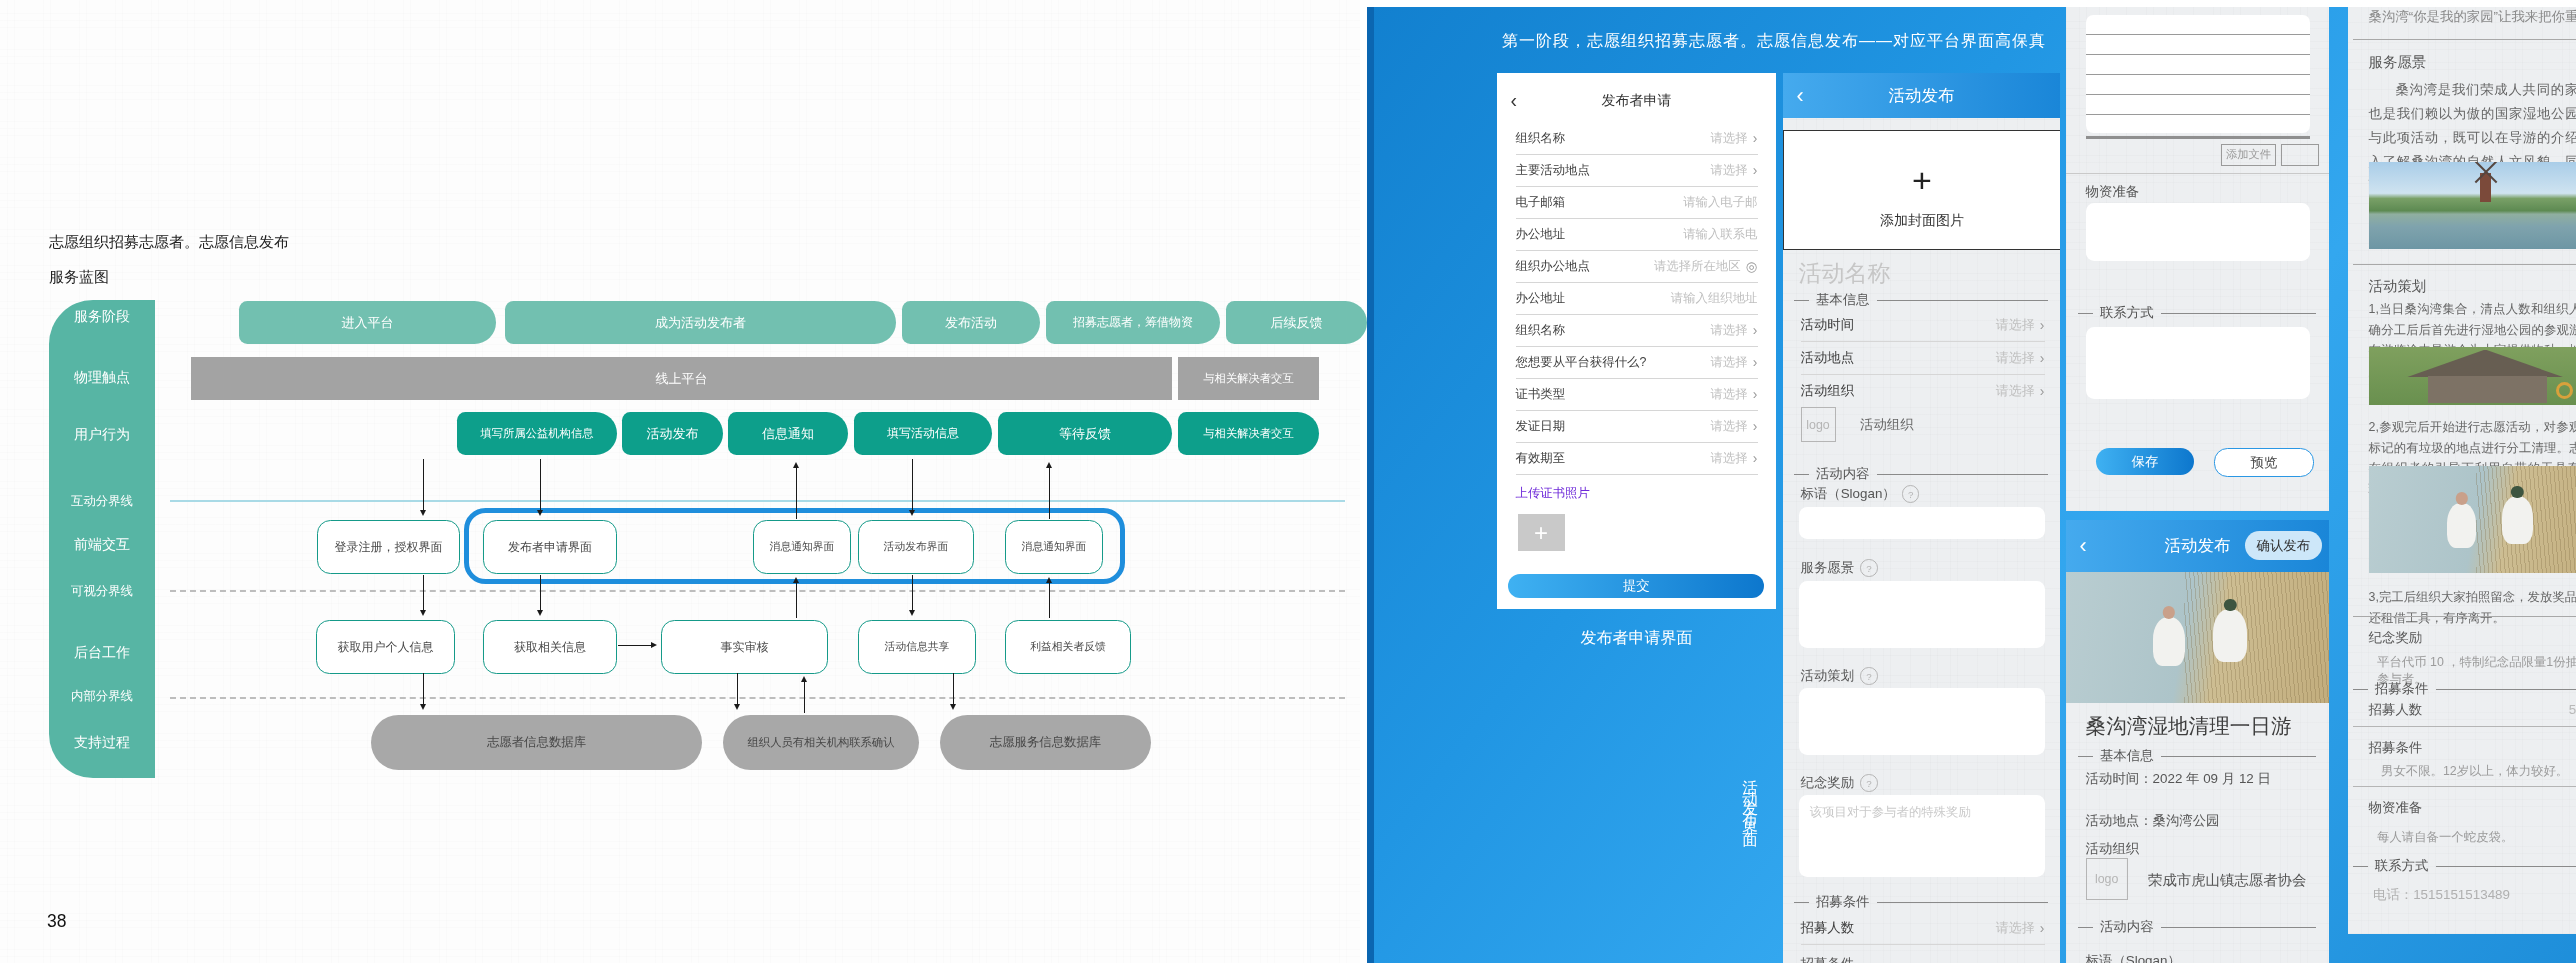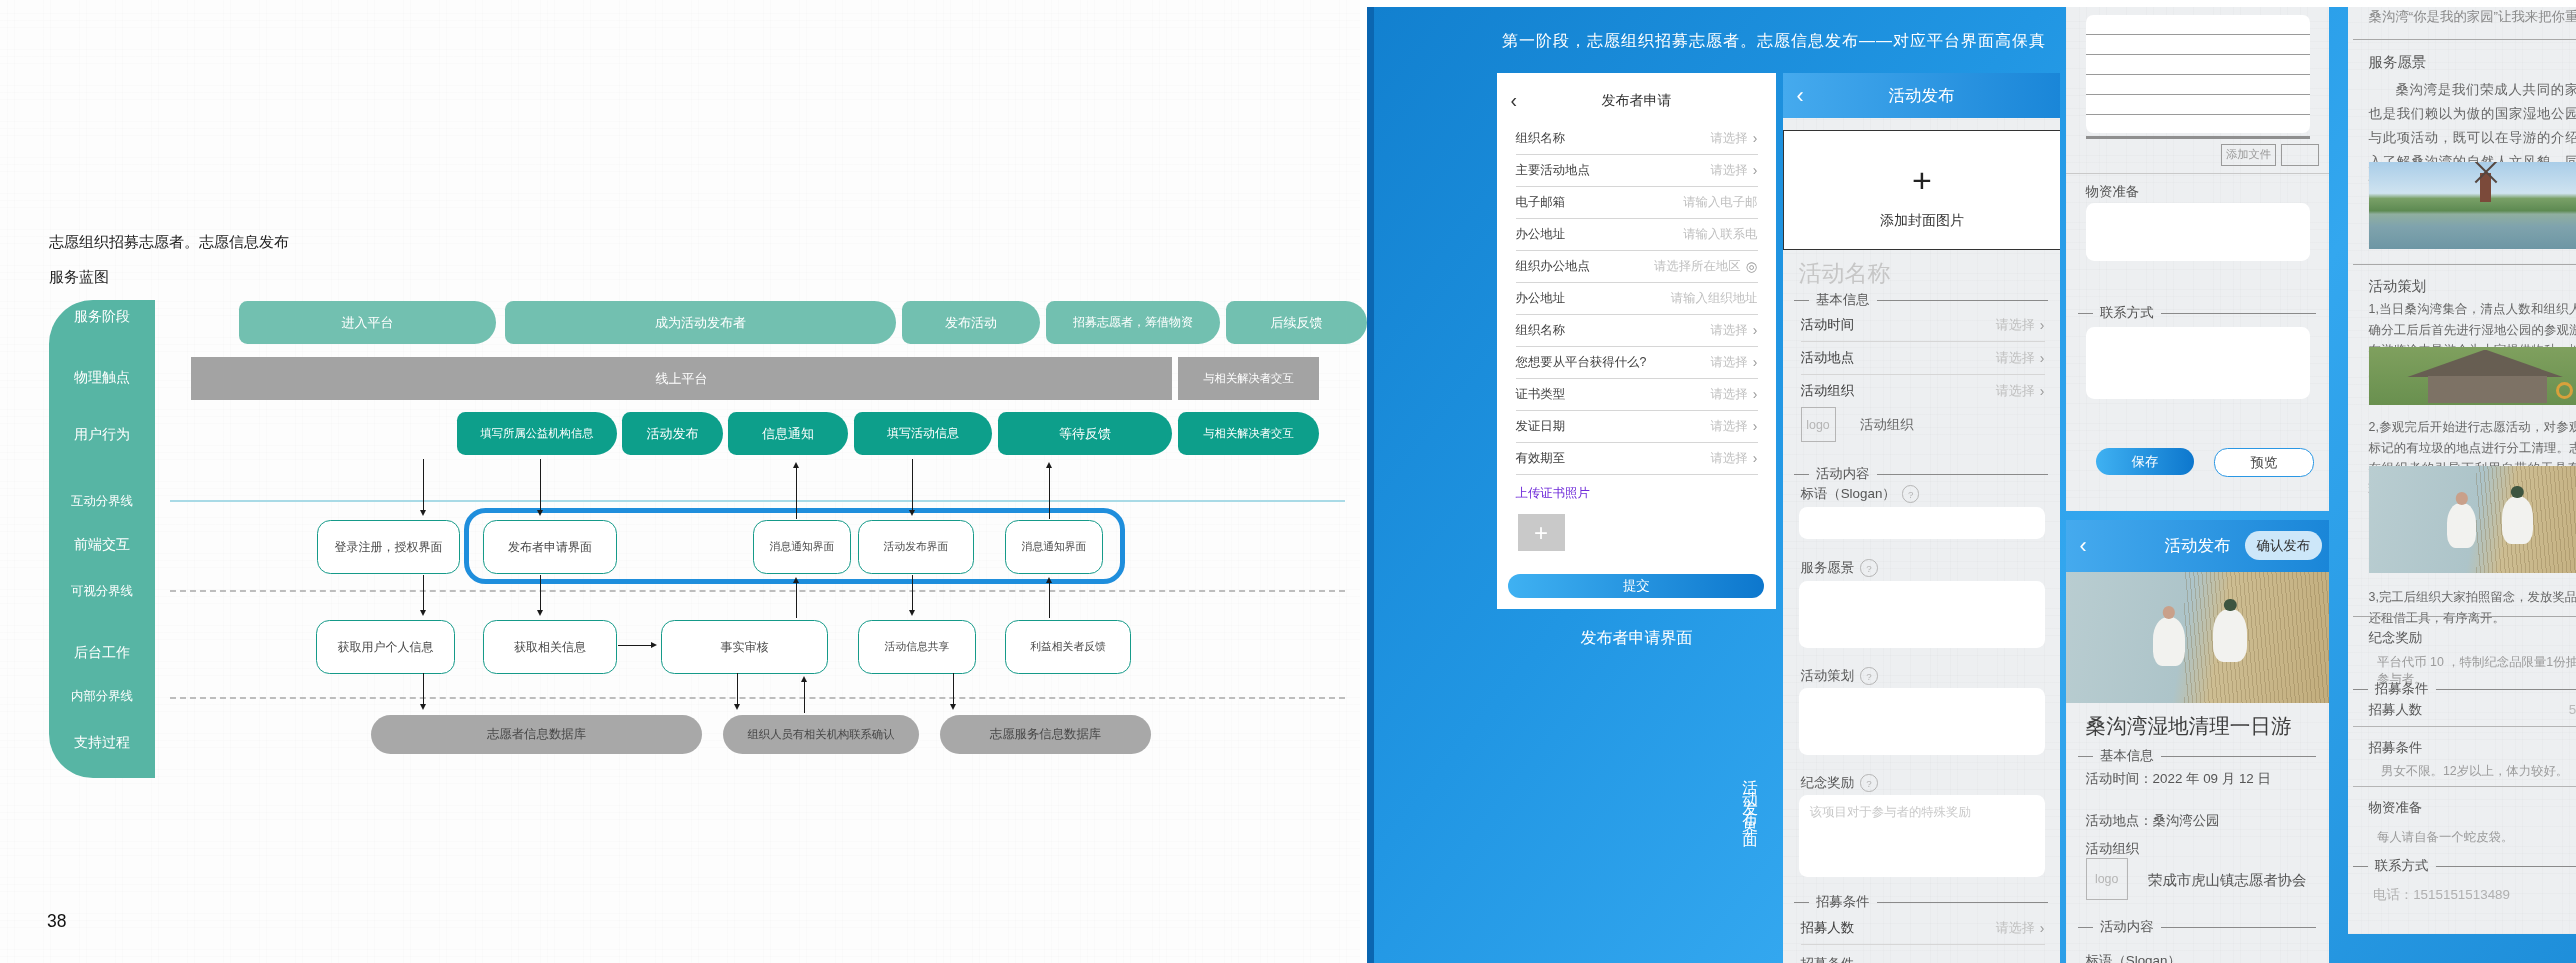--- a/index.html
+++ b/index.html
@@ -19,21 +19,21 @@
   .pill{position:absolute;display:flex;align-items:center;justify-content:center;color:#fff;}
   .pill-stage{background:#72c0b0;border-radius:9.3px 24px 24px 9.3px;font-size:13px;height:43px;top:301px;margin-left:48px;}
   .pill-user{background:#0d9f8b;border-radius:9.3px 24px 24px 9.3px;font-size:13px;height:43px;top:412px;}
   .bar-gray{position:absolute;top:357px;height:43px;background:#a3a3a3;color:#fff;font-size:13px;
     display:flex;align-items:center;justify-content:center;}
   .line-solid{position:absolute;height:1.5px;background:#a9dae6;}
   .line-dashed{position:absolute;border-top:2.6px dashed #bdbdbd;height:0;}
   .bp-box{position:absolute;background:#fff;border:1.5px solid #159a89;border-radius:13.4px;
     display:flex;align-items:center;justify-content:center;color:#4a4a4a;font-size:12px;height:52px;}
   .hl-frame{position:absolute;border:5.2px solid #1f8edc;border-radius:21.6px;background:transparent;}
-  .pill-support{position:absolute;top:715px;height:39px;background:#a8a8a8;border-radius:28px;
+  .pill-support{position:absolute;top:715px;height:55px;background:#a8a8a8;border-radius:28px;
     display:flex;align-items:center;justify-content:center;color:#474747;font-size:12.4px;}
   .ar{position:absolute;width:1px;background:#1a1a1a;}
   .ar.down::after{content:"";position:absolute;bottom:-5.7px;left:-3.1px;border:3.6px solid transparent;border-top:6.2px solid #1a1a1a;}
   .ar.up::before{content:"";position:absolute;top:-5.7px;left:-3.1px;border:3.6px solid transparent;border-bottom:6.2px solid #1a1a1a;}
   .arh{position:absolute;height:1px;background:#1a1a1a;}
   .arh::after{content:"";position:absolute;right:-5.7px;top:-3.1px;border:3.6px solid transparent;border-left:6.2px solid #1a1a1a;}
   
   .page-right{position:absolute;left:1367px;top:7.2px;width:1359px;height:957px;
     background:linear-gradient(128deg,#1280cf 0%,#2196e3 32%,#33a7ef 55%,#1b8ad6 100%);}
   .edge-strip{position:absolute;left:0;top:0;width:6.7px;height:100%;background:#0b66b1;}

